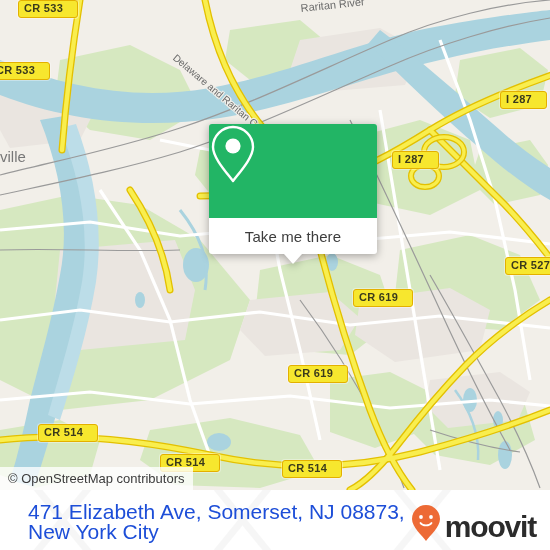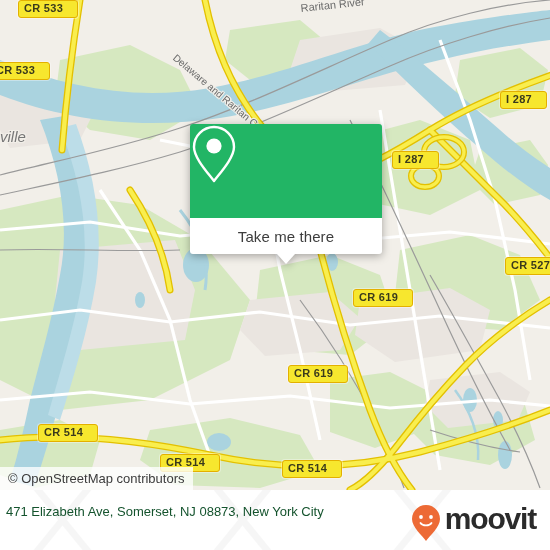--- a/index.html
+++ b/index.html
@@ -51,21 +51,21 @@
     background:rgba(255,255,255,.78);
     color:#3b3b3b;
     font-size:13px;
     padding:4px 8px 4px 8px;
     white-space:nowrap;
     text-align:right;
   }
 
   
   .popup{
-    position:absolute;left:190px;top:124px;width:192px;
+    position:absolute;left:209px;top:124px;width:168px;
     filter:drop-shadow(0 2px 4px rgba(0,0,0,.32));
   }
   .popup-head{
     background:#22b565;
     height:94px;
     border-radius:3px 3px 0 0;
     display:flex;align-items:center;justify-content:center;
   }
   .popup-foot{
     background:#ffffff;
@@ -85,26 +85,26 @@
     border-top:10px solid #ffffff;
   }
 
   
   .footer{
     position:absolute;left:0;top:490px;width:550px;height:60px;
     background:#ffffff;overflow:hidden;
   }
   .footer-wm{position:absolute;left:0;top:0;opacity:.55;}
   .footer-addr{
-    position:absolute;left:6px;top:12px;width:400px;
-    color:#14532d;font-size:13px;line-height:20px;
+    position:absolute;left:28px;top:12px;width:400px;
+    color:#1d4ed8;font-size:21px;line-height:20px;
   }
   .brand{
     position:absolute;right:14px;top:14px;
-    display:flex;align-items:flex-start;gap:4px;
+    display:flex;align-items:flex-end;gap:4px;
   }
   .brand-word{
     color:#2b2b2b;font-size:30px;font-weight:bold;
     letter-spacing:-1.2px;line-height:30px;
   }
 </style>
 </head>
 <body>
 
 <div id="root">
@@ -217,21 +217,21 @@
       </g>
       <g fill="none" stroke="#f9ee4e" stroke-width="3.4">
         <ellipse cx="444" cy="152" rx="20" ry="15"></ellipse>
         <ellipse cx="425" cy="176" rx="14" ry="11"></ellipse>
         <ellipse cx="300" cy="198" rx="17" ry="13"></ellipse>
       </g>
     </svg>
 
     <div class="maplabel" style="left:300px;top:2px;transform:rotate(-6deg);transform-origin:left top;">Raritan River</div>
     <div class="maplabel" style="left:178px;top:52px;transform:rotate(40deg);transform-origin:left top;font-size:10px;">Delaware and Raritan Canal</div>
-    <div class="maplabel city" style="left:0px;top:128px;font-style:italic;">ville</div>
+    <div class="maplabel city" style="left:0px;top:148px;">ville</div>
 
     <div class="shield" style="left:18px;top:0px;">CR 533</div>
     <div class="shield" style="left:-10px;top:62px;">CR 533</div>
     <div class="shield" style="left:500px;top:91px;">I 287</div>
     <div class="shield" style="left:392px;top:151px;">I 287</div>
     <div class="shield" style="left:505px;top:257px;">CR 527</div>
     <div class="shield" style="left:353px;top:289px;">CR 619</div>
     <div class="shield" style="left:288px;top:365px;">CR 619</div>
     <div class="shield" style="left:38px;top:424px;">CR 514</div>
     <div class="shield" style="left:160px;top:454px;">CR 514</div>

